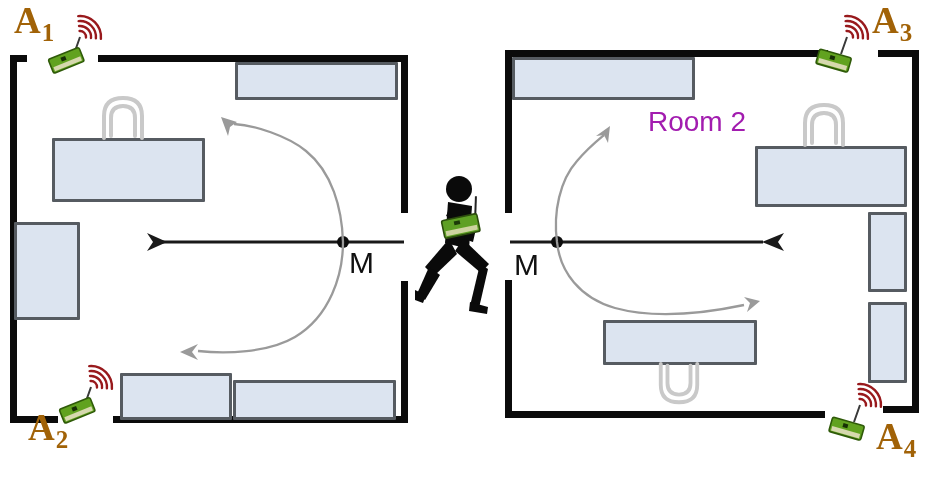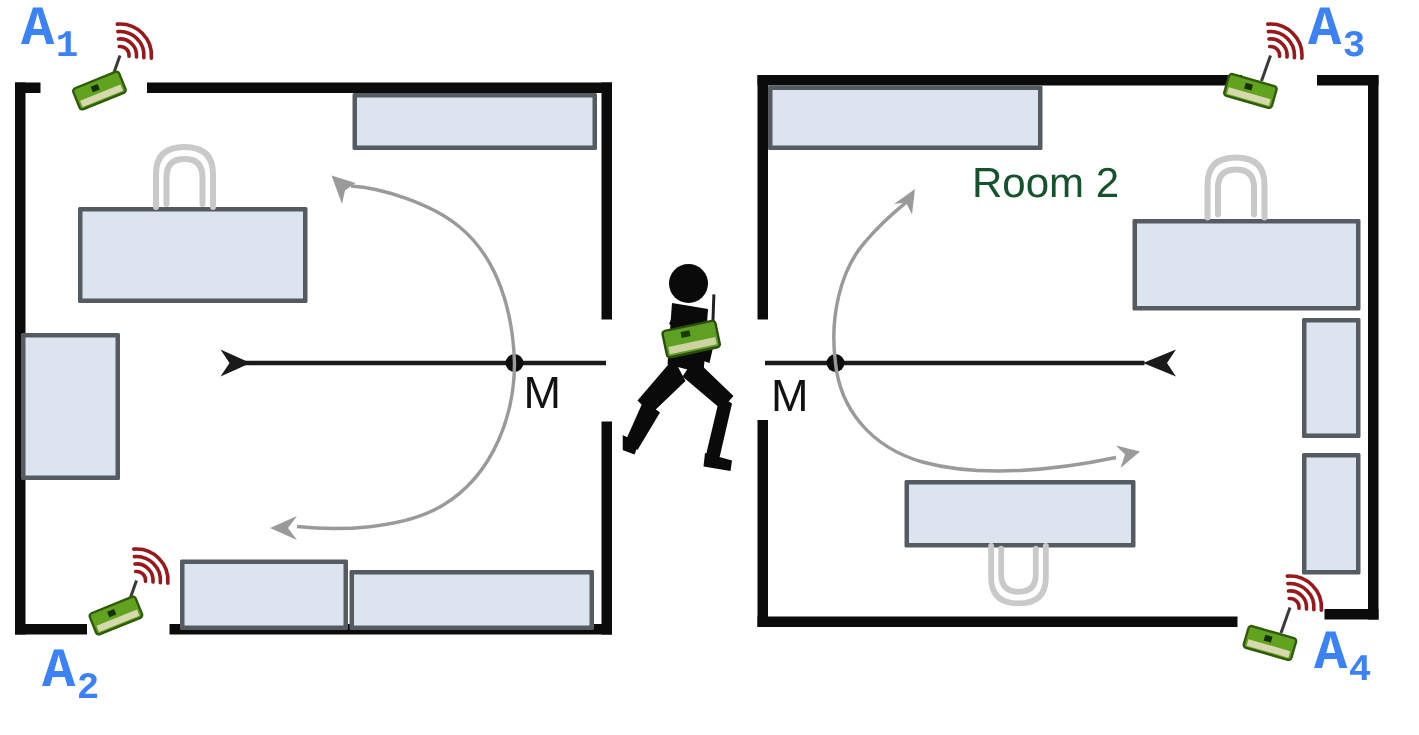--- a/index.html
+++ b/index.html
@@ -1,23 +1,23 @@
 <!DOCTYPE html>
 <html><head>
 <meta charset="utf-8">
 <style>
   html,body{margin:0;padding:0;background:#ffffff;}
   .stage{position:relative;width:946px;height:490px;background:#ffffff;overflow:hidden;
          font-family:"Liberation Sans", sans-serif;}
   .wall{position:absolute;background:#0b0b0b;}
   .furn{position:absolute;background:#dce4f0;border:3px solid #565b61;border-radius:1px;}
-  .anchor-label{position:absolute;font-family:Liberation Mono, monospace;font-weight:bold;
-                color:#3b82f6;font-size:37px;line-height:1;}
+  .anchor-label{position:absolute;font-family:Liberation Serif, serif;font-weight:bold;
+                color:#a16207;font-size:37px;line-height:1;}
   .anchor-label sub{font-size:25px;font-weight:bold;vertical-align:-8px;margin-left:1px;}
-  .room-label{position:absolute;font-size:28px;color:#14532d;}
+  .room-label{position:absolute;font-size:28px;color:#a21caf;}
   .m-label{position:absolute;font-size:30px;color:#111;}
   .icon-box{position:absolute;}
   .icon-box svg{display:block;width:100%;height:100%;}
   .overlay{position:absolute;left:0;top:0;pointer-events:none;}
 </style>
 </head>
 <body>
 
 <div class="stage">
 
@@ -177,21 +177,21 @@
         <rect x="28" y="42" width="36" height="18" rx="2" fill="#5ea024" stroke="#2c4d0d" stroke-width="1.6"></rect>
         <rect x="30" y="53" width="32" height="5" fill="#cdd3a0"></rect>
         <rect x="40" y="45" width="6" height="4" fill="#1c3a08"></rect>
       </g>
     </svg>
   </div>
 
   <div class="anchor-label" style="left:14px;top:2px;">
     <span>A</span><sub>1</sub>
   </div>
-  <div class="anchor-label" style="left:28px;top:430px;">
+  <div class="anchor-label" style="left:28px;top:409px;">
     <span>A</span><sub>2</sub>
   </div>
   <div class="anchor-label" style="left:872px;top:2px;">
     <span>A</span><sub>3</sub>
   </div>
   <div class="anchor-label" style="left:876px;top:418px;">
     <span>A</span><sub>4</sub>
   </div>
 
   <div class="room-label" style="left:648px;top:106px;">Room 2</div>

